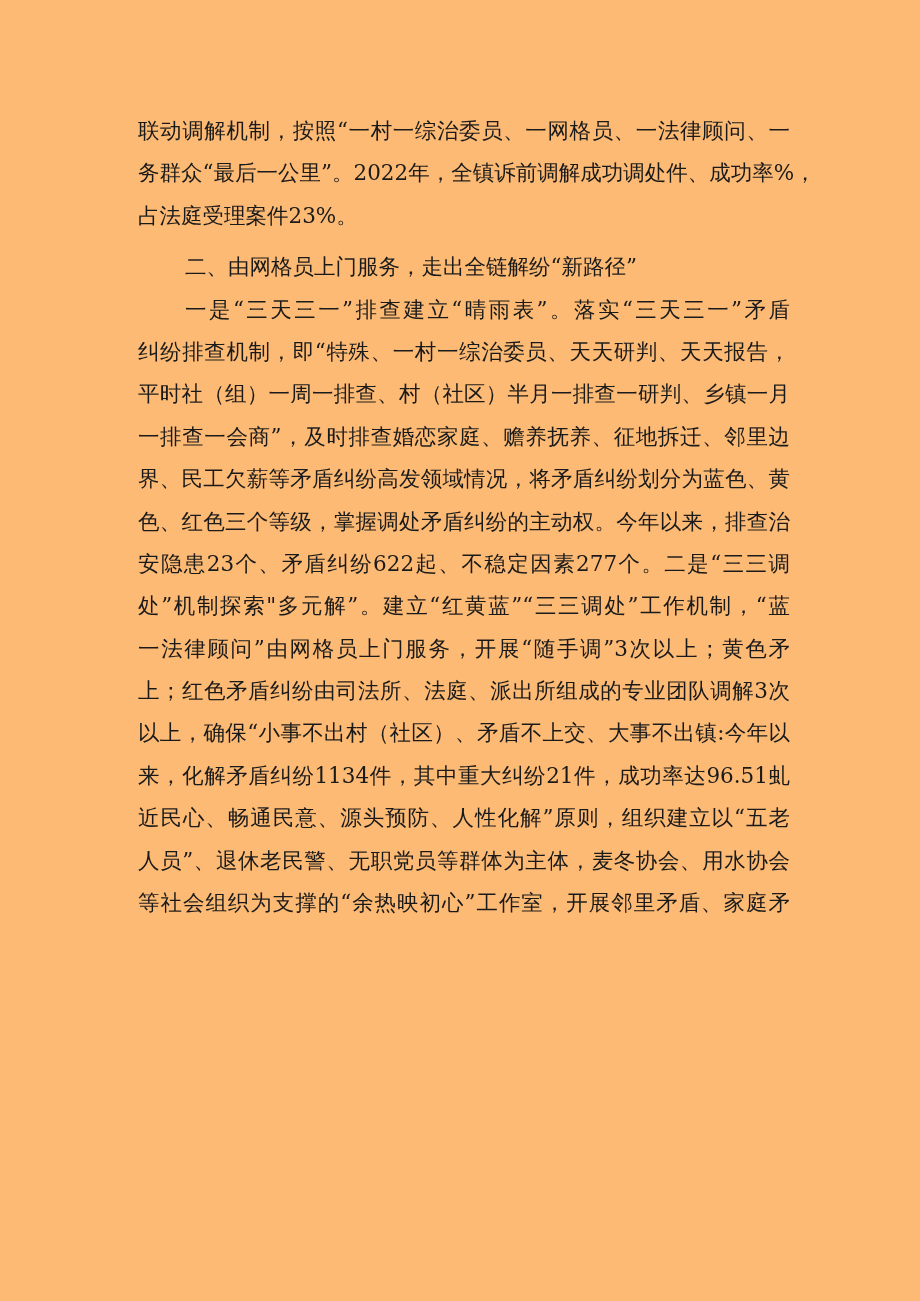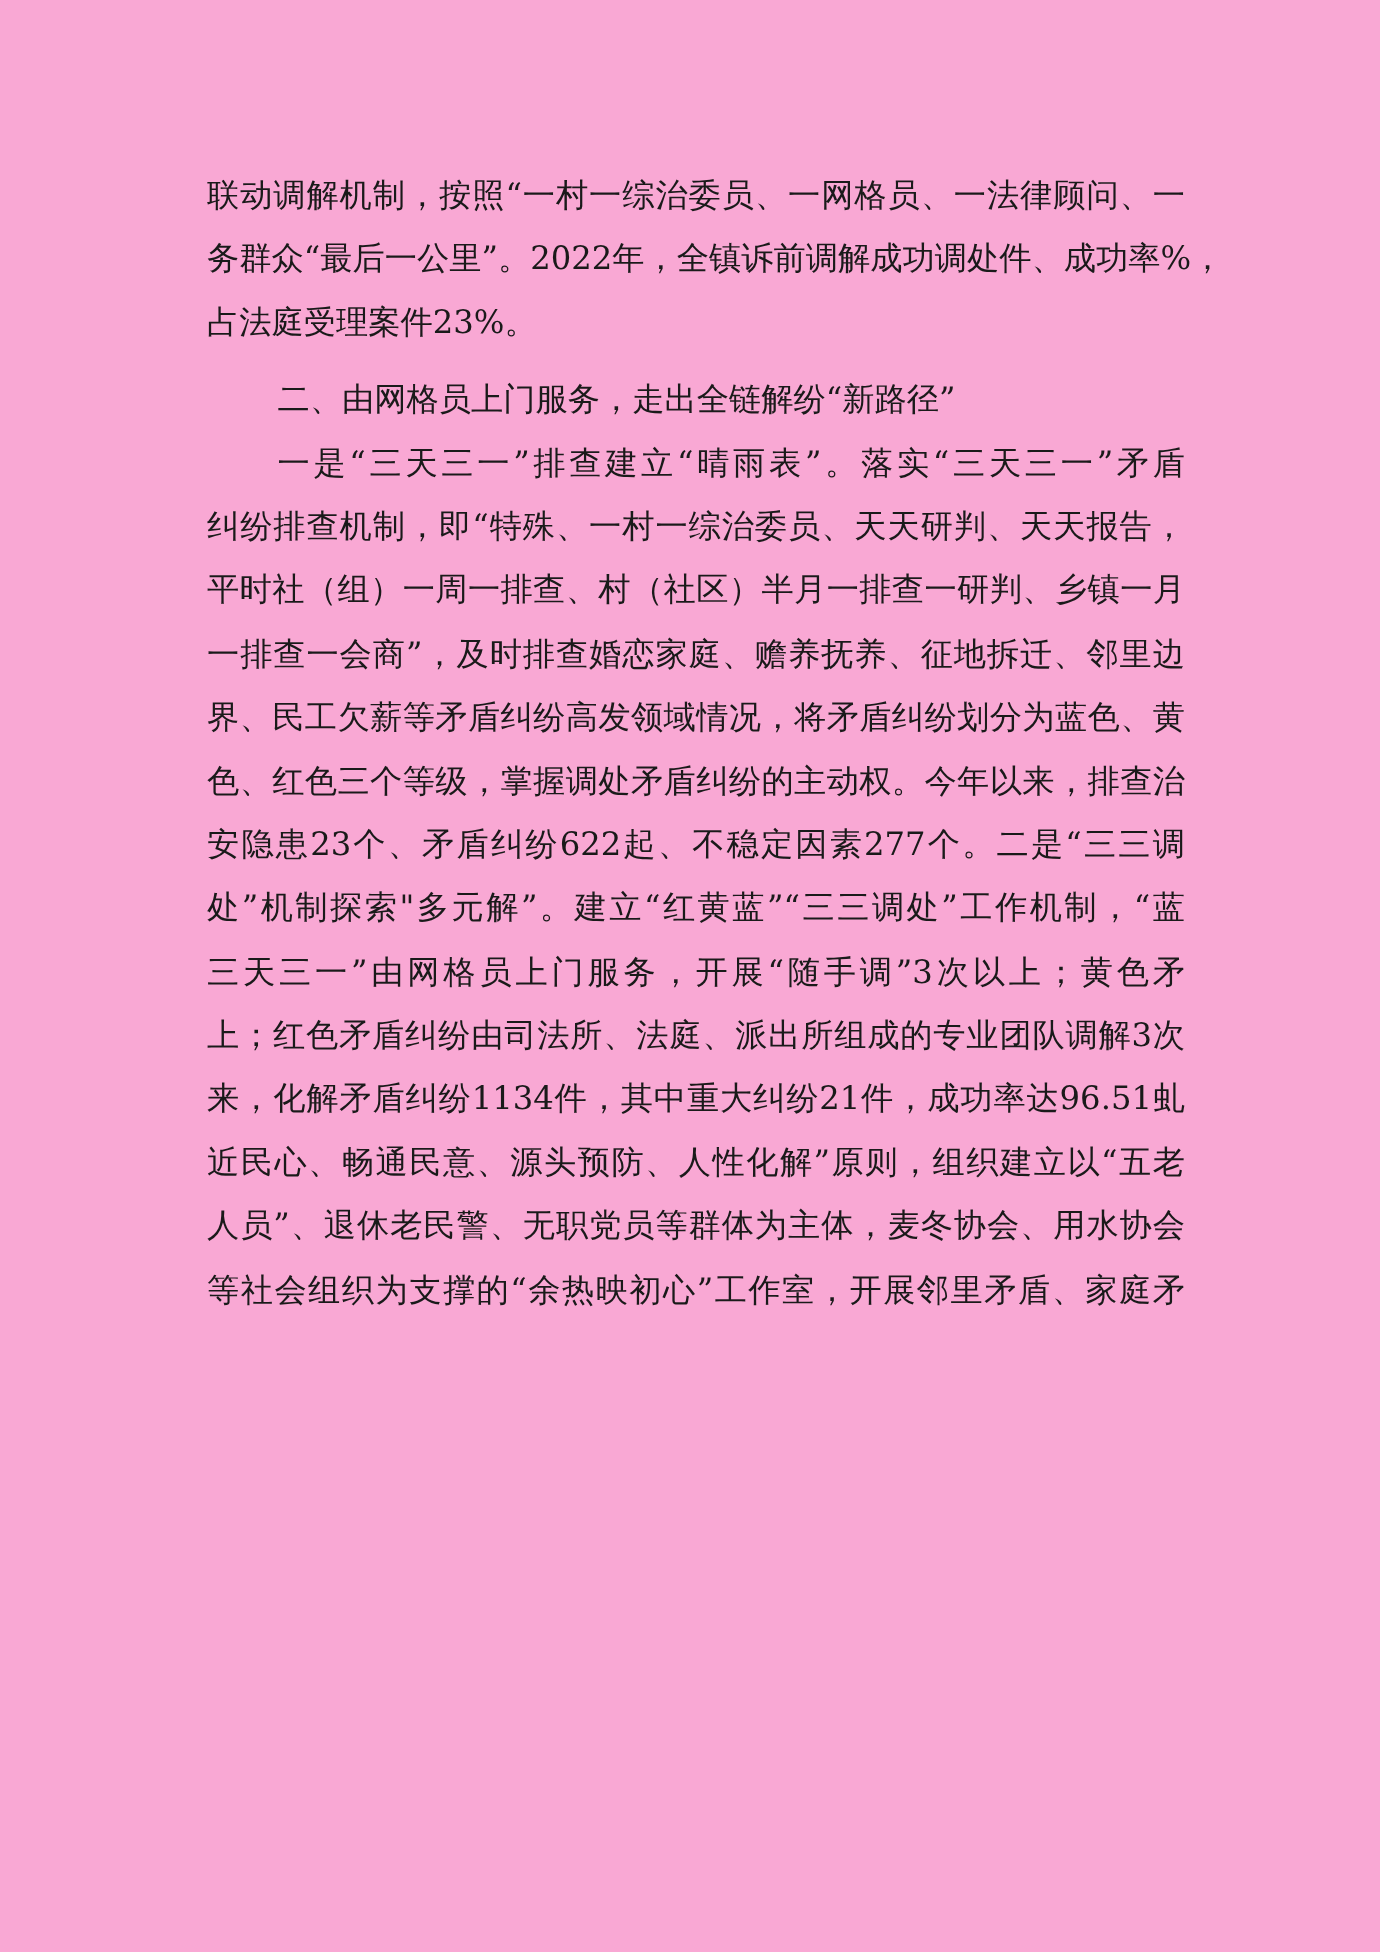--- a/index.html
+++ b/index.html
@@ -1,18 +1,18 @@
 <!DOCTYPE html>
 <html><head>
   <meta charset="utf-8">
   <style>
     html, body { margin: 0; padding: 0; background: #ffffff; }
     body { width: 920px; height: 1301px; position: relative; overflow: hidden;
       font-family: "DejaVu Serif", "Liberation Serif", serif; color: #1a1a1a; }
-    .page { position: absolute; left: 0; top: 0; width: 920px; height: 1301px; background: #f9a8d4; }
+    .page { position: absolute; left: 0; top: 0; width: 920px; height: 1301px; background: #fdba74; }
     .content { position: absolute; left: 138px; top: 110px; width: 652px; }
     .line { height: 42.4px; line-height: 42.4px; font-size: 21.5px; white-space: nowrap;
       text-align: justify; text-align-last: justify; letter-spacing: 0; }
     .line.last { text-align-last: left; }
     .line.indent { padding-left: 47px; }
     .line.heading { text-align-last: left; margin-top: 9px; margin-bottom: 0; }
   </style>
 </head>
 <body>
 
@@ -31,22 +31,23 @@
 
     <div>
       <div class="line indent">一是“三天三一”排查建立“晴雨表”。落实“三天三一”矛盾</div>
       <div class="line">纠纷排查机制，即“特殊、一村一综治委员、天天研判、天天报告，</div>
       <div class="line">平时社（组）一周一排查、村（社区）半月一排查一研判、乡镇一月</div>
       <div class="line">一排查一会商”，及时排查婚恋家庭、赡养抚养、征地拆迁、邻里边</div>
       <div class="line">界、民工欠薪等矛盾纠纷高发领域情况，将矛盾纠纷划分为蓝色、黄</div>
       <div class="line">色、红色三个等级，掌握调处矛盾纠纷的主动权。今年以来，排查治</div>
       <div class="line">安隐患23个、矛盾纠纷622起、不稳定因素277个。二是“三三调</div>
       <div class="line">处”机制探索"多元解”。建立“红黄蓝”“三三调处”工作机制，“蓝</div>
-      <div class="line">三天三一”由网格员上门服务，开展“随手调”3次以上；黄色矛</div>
+      <div class="line">一法律顾问”由网格员上门服务，开展“随手调”3次以上；黄色矛</div>
       <div class="line">上；红色矛盾纠纷由司法所、法庭、派出所组成的专业团队调解3次</div>
+      <div class="line">以上，确保“小事不出村（社区）、矛盾不上交、大事不出镇:今年以</div>
       <div class="line">来，化解矛盾纠纷1134件，其中重大纠纷21件，成功率达96.51虬</div>
       <div class="line">近民心、畅通民意、源头预防、人性化解”原则，组织建立以“五老</div>
       <div class="line">人员”、退休老民警、无职党员等群体为主体，麦冬协会、用水协会</div>
       <div class="line">等社会组织为支撑的“余热映初心”工作室，开展邻里矛盾、家庭矛</div>
     </div>
 
   </div>
 </div>
 
 </body></html>

